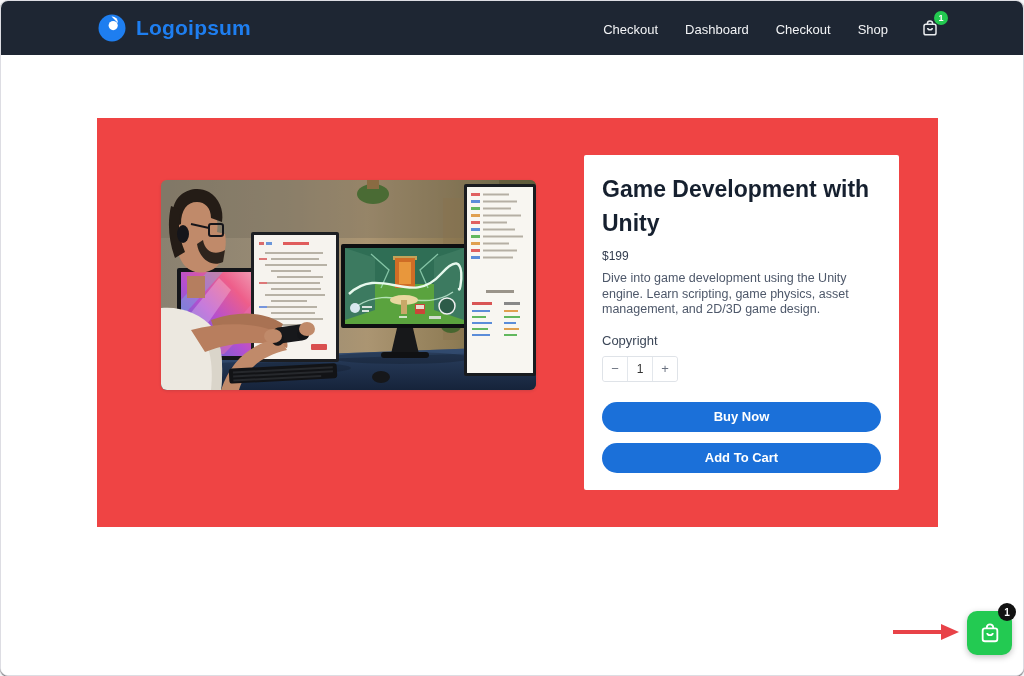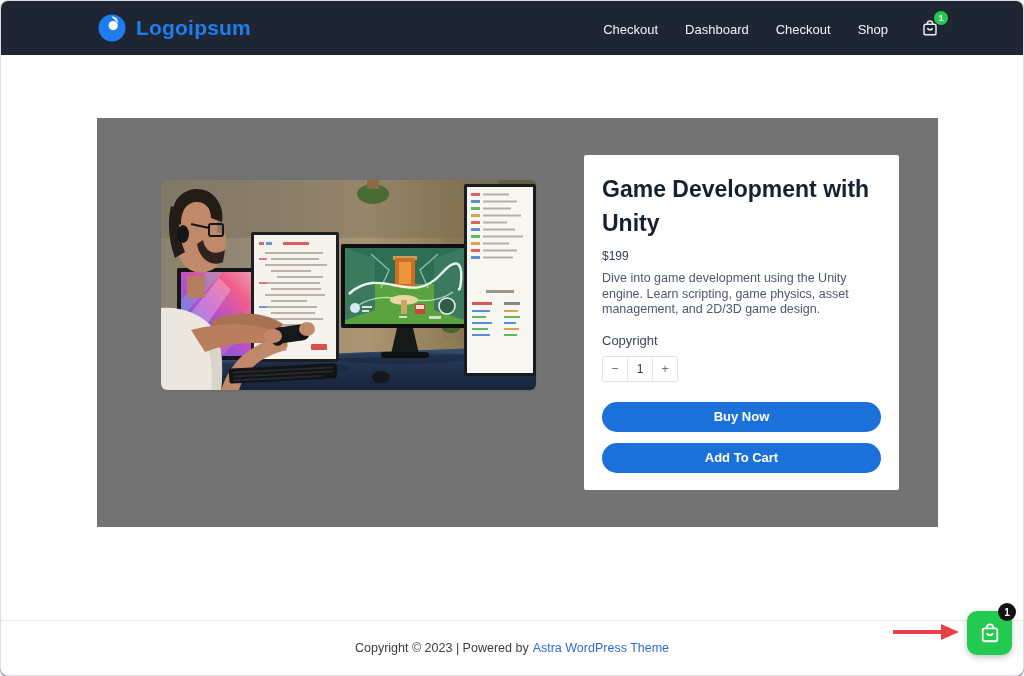--- a/index.html
+++ b/index.html
@@ -12,21 +12,21 @@
   .logo{display:flex;align-items:center;gap:9px;cursor:pointer;}
   .logo-text{color:#1e7ef0;font-size:21px;font-weight:700;letter-spacing:.2px;}
   .nav{margin-left:auto;display:flex;align-items:flex-end;gap:27px;}
   .nav-item{color:#f3f4f6;font-size:13px;cursor:pointer;}
   .cart-btn{position:relative;margin-left:6px;cursor:pointer;display:flex;align-items:center;}
   .cart-badge{position:absolute;top:-8px;right:-9px;min-width:14px;height:14px;border-radius:50%;
               background:#23c950;color:#fff;font-size:9px;font-weight:700;display:flex;
               align-items:center;justify-content:center;}
   
   .main{flex:1;background:#fff;position:relative;}
-  .product-section{position:relative;margin:63px 0 0 96px;width:841px;height:409px;background:#737373;}
+  .product-section{position:relative;margin:63px 0 0 96px;width:841px;height:409px;background:#ef4444;}
   .product-image{position:absolute;left:64px;top:62px;width:375px;height:210px;border-radius:6px;
                  overflow:hidden;box-shadow:0 1px 3px rgba(30,40,60,.15);}
   .product-image svg{display:block;}
   .product-card{position:absolute;left:487px;top:37px;width:315px;height:335px;background:#fff;
                 box-sizing:border-box;padding:17px 18px;border-radius:2px;}
   .product-title{margin:0;font-size:23px;line-height:34px;font-weight:700;color:#16202f;}
   .product-price{margin-top:9px;font-size:12px;color:#323c4e;}
   .product-desc{margin-top:8px;font-size:12.5px;line-height:15.5px;color:#4e586a;}
   .qty-label{margin-top:15px;font-size:13px;color:#3c4758;}
   .stepper{margin-top:8px;display:inline-flex;border:1px solid #dfe3e8;border-radius:3px;background:#fff;}
@@ -284,24 +284,20 @@
           <button class="dec">−</button>
           <input value="1" style="">
           <button class="inc">+</button>
         </div>
         <button class="btn buy">Buy Now</button>
         <button class="btn add">Add To Cart</button>
       </div>
     </section>
   </main>
 
-  <footer class="footer">
-    <span>Copyright © 2023 | Powered by</span>
-    <a>Astra WordPress Theme</a>
-  </footer>
 
   <svg class="arrow" viewBox="0 0 66 16">
     <line x1="0" y1="8" x2="50" y2="8" stroke="#e84248" stroke-width="4"></line>
     <polygon points="48,0 66,8 48,16" fill="#e84248"></polygon>
   </svg>
 
   <button class="float-cart">
     <span style="display:flex;">
       <svg width="22" height="22" viewBox="0 0 24 24" fill="none" stroke="#ffffff" stroke-width="2">
         <rect x="4" y="7" width="16" height="14" rx="2.5"></rect>

